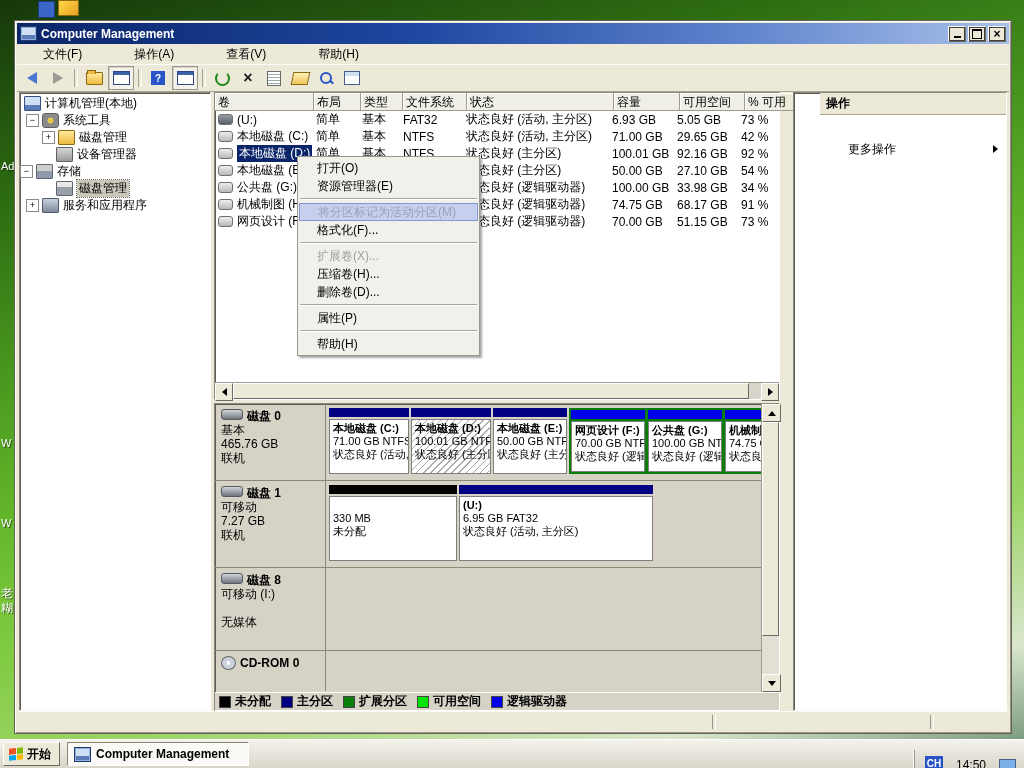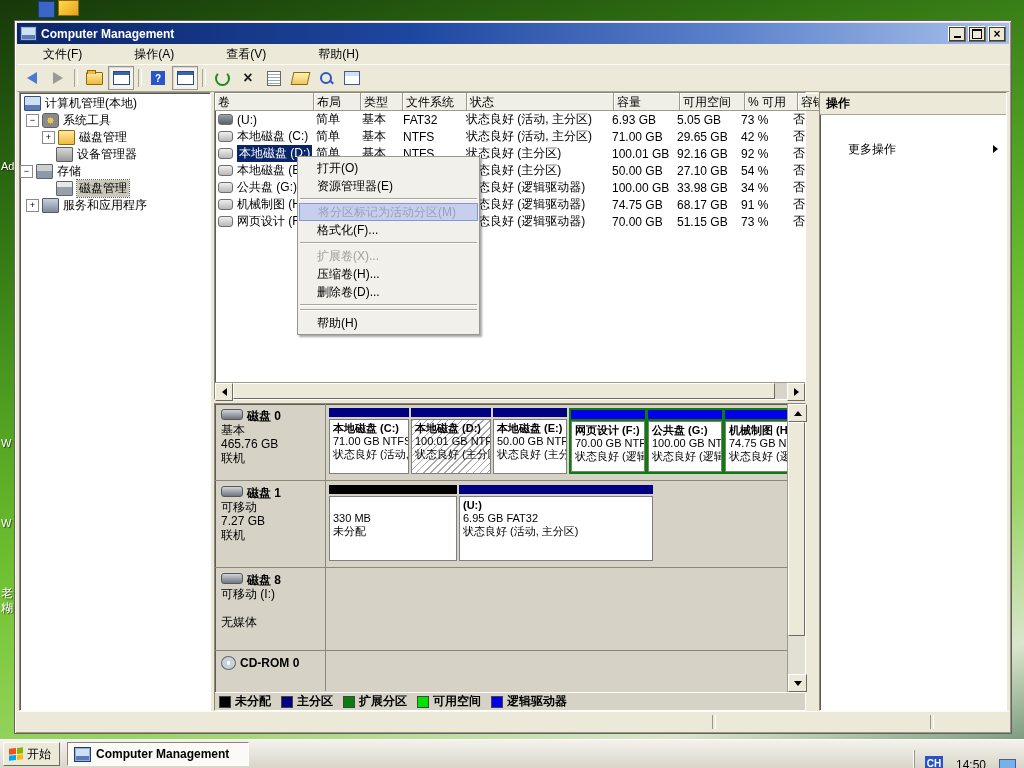--- a/index.html
+++ b/index.html
@@ -111,21 +111,21 @@
   .extwrap{display:flex;gap:3px;padding:2px;background:#0a7d0a;flex:none;}
   .extwrap .part{flex:none;}
   .vscroll{width:17px;flex:none;background:#e2dfd5;display:flex;flex-direction:column;border-left:1px solid #9e9a8c;}
   .vthumb{flex:1;margin-bottom:38px;background:#ece9d8;border:1px solid #fff;border-right-color:#6d6a60;border-bottom-color:#6d6a60;}
   .legend{height:17px;flex:none;background:#d6d2c6;border-top:1px solid #fff;display:flex;align-items:center;
     padding-left:4px;gap:10px;font-weight:bold;}
   .litem{display:flex;align-items:center;gap:4px;white-space:nowrap;}
   .chip{width:10px;height:10px;border:1px solid #444;flex:none;}
 
   
-  .actions{width:186px;margin-left:13px;background:#fff;display:flex;flex-direction:column;overflow:hidden;}
+  .actions{width:186px;margin-left:13px;background:#fff;display:flex;flex-direction:column;overflow:hidden;padding-left:26px;}
   .ahead{height:19px;background:#ece9d8;border-bottom:1px solid #a9a594;font-weight:bold;padding:2px 0 0 6px;flex:none;}
   .asection{height:22px;flex:none;display:flex;align-items:center;padding:0 6px;
     background:linear-gradient(180deg,#7d9fd8 0%,#54priv 0%,#4a74c0 50%,#2a4f9e 100%);color:#fff;font-weight:bold;}
   .asection .lbl{flex:1;}
   .tri-u-w{width:0;height:0;border-left:5px solid transparent;border-right:5px solid transparent;border-bottom:6px solid #fff;}
   .amore{height:24px;display:flex;align-items:center;padding:0 8px 0 28px;flex:none;}
   .amore .lbl{flex:1;}
 
   
   .statusbar{position:absolute;left:2px;right:2px;bottom:2px;height:19px;background:#ece9d8;border-top:1px solid #fbfaf6;}
@@ -136,21 +136,21 @@
     box-shadow:2px 2px 2px rgba(0,0,0,.35);padding:2px 0;z-index:50;}
   .mitem{height:18px;line-height:18px;padding:0 18px 0 19px;white-space:nowrap;}
   .mitem.dis{color:#a2a09a;}
   .mitem.hl{background:#c6d0ee;border:1px solid #8596d2;color:#9aa1b8;height:16px;line-height:16px;margin:0 1px;padding:0 17px 0 18px;}
   .msep{height:1px;background:#a8a59a;border-bottom:1px solid #fff;margin:3px 2px;}
 
   
   .taskbar{position:absolute;left:0;right:0;bottom:0;height:28px;background:linear-gradient(180deg,#f4f2ec,#d9d5c9);
     border-top:1px solid #fff;display:flex;align-items:center;z-index:60;}
   .startbtn{margin:12px 3px;height:22px;display:flex;align-items:center;gap:4px;padding:0 8px 0 5px;background:#ece9d8;
-    border:1px solid #fff;border-right-color:#6d6a60;border-bottom-color:#6d6a60;font-weight:normal;}
+    border:1px solid #fff;border-right-color:#6d6a60;border-bottom-color:#6d6a60;font-weight:bold;}
   .flag{width:14px;height:12px;display:grid;grid-template-columns:1fr 1fr;grid-template-rows:1fr 1fr;gap:1px;transform:skewY(-6deg);}
   .flag i{display:block;} .flag .f1{background:#f25022}.flag .f2{background:#7fba00}.flag .f3{background:#00a4ef}.flag .f4{background:#ffb900}
   .taskbtn{margin-left:4px;height:22px;width:168px;display:flex;align-items:center;gap:5px;padding:0 6px;
     background:#fbfaf6;border:1px solid #8a8676;border-right-color:#fff;border-bottom-color:#fff;font-weight:bold;overflow:hidden;white-space:nowrap;}
   .tray{margin-left:auto;height:22px;display:flex;align-items:flex-end;gap:13px;padding:0 8px 0 10px;
     border-left:1px solid #9a968a;box-shadow:-1px 0 0 #fff;margin-top:13px;}
   .langbadge{width:18px;height:16px;background:#2853c6;color:#fff;font-weight:bold;font-size:10px;
     display:flex;align-items:center;justify-content:center;}
   .trayicon{width:15px;height:11px;background:#7ab0e8;border:1px solid #46628c;position:relative;}
   .trayicon::after{content:"";position:absolute;left:4px;bottom:-3px;width:6px;height:2px;background:#8a8a8a;}
@@ -581,20 +581,21 @@
     <div class="mitem">打开(O)</div>
     <div class="mitem">资源管理器(E)</div>
     <div class="msep"></div>
     <div class="mitem hl">将分区标记为活动分区(M)</div>
     <div class="mitem">格式化(F)...</div>
     <div class="msep"></div>
     <div class="mitem dis">扩展卷(X)...</div>
     <div class="mitem">压缩卷(H)...</div>
     <div class="mitem">删除卷(D)...</div>
     <div class="msep"></div>
+    <div class="mitem">属性(P)</div>
     <div class="msep"></div>
     <div class="mitem">帮助(H)</div>
   </div>
 
   <div class="taskbar">
     <div class="startbtn">
       <span class="flag">
           <i class="f1"></i>
           <i class="f2"></i>
           <i class="f3"></i>

